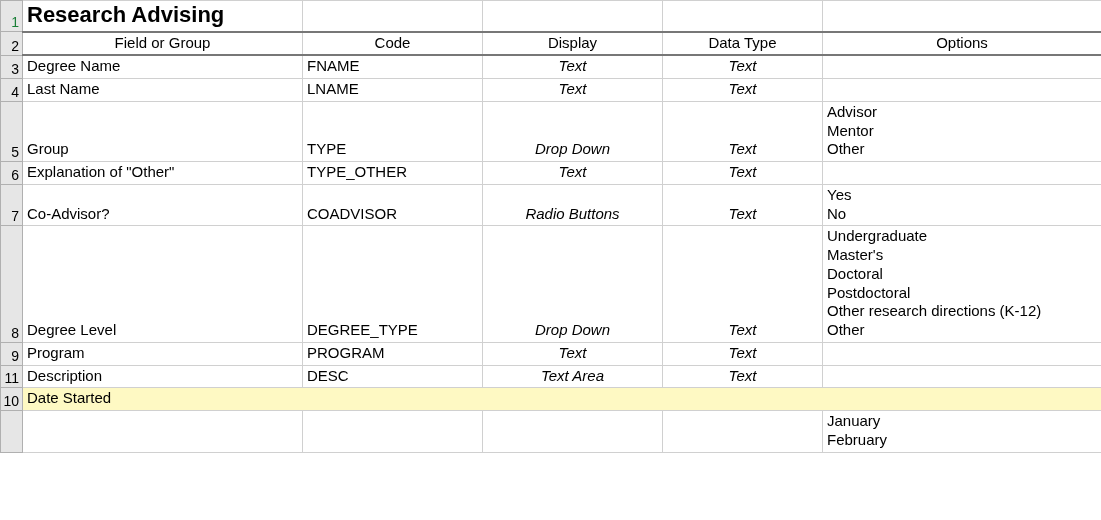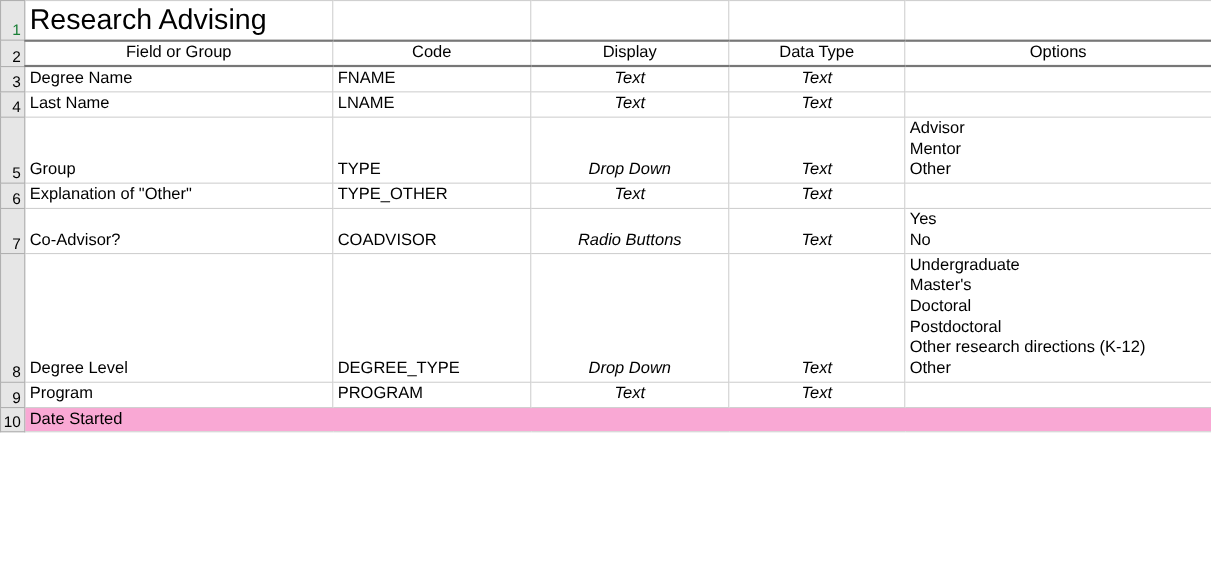--- a/index.html
+++ b/index.html
@@ -48,27 +48,27 @@
   tr.hdr td {
     border-top: 2px solid #777;
     border-bottom: 2px solid #777;
     font-weight: normal;
     text-align: center;
   }
   tr.hdr td:first-of-type {
     text-align: center;
   }
   tr.title td.titlecell {
-    font-size: 26px;
-    font-weight: normal;
+    font-size: 22px;
+    font-weight: bold;
     text-align: left;
     padding: 0 4px 2px 4px;
   }
   tr.section td {
-    background: #f9a8d4;
+    background: #fef9c3;
   }
   td.c-left   { text-align: left; }
   td.c-center { text-align: center; font-style: italic; }
   
   col.c0 { width: 22px; }
   col.cA { width: 280px; }
   col.cB { width: 180px; }
   col.cC { width: 180px; }
   col.cD { width: 160px; }
   col.cE { width: 279px; }
@@ -164,21 +164,38 @@
 Other</td>
       </tr>
       <tr>
         <th class="rownum">9</th>
         <td class="c-left">Program</td>
         <td class="c-left">PROGRAM</td>
         <td class="c-center">Text</td>
         <td class="c-center">Text</td>
         <td class="c-left"></td>
       </tr>
+      <tr>
+        <th class="rownum">11</th>
+        <td class="c-left">Description</td>
+        <td class="c-left">DESC</td>
+        <td class="c-center">Text Area</td>
+        <td class="c-center">Text</td>
+        <td class="c-left"></td>
+      </tr>
 
       <tr class="section">
         <th class="rownum">10</th>
         <td class="c-left" colspan="5">Date Started</td>
       </tr>
 
+      <tr class="cut">
+        <th class="rownum"></th>
+        <td class="c-left"></td>
+        <td class="c-left"></td>
+        <td class="c-center"></td>
+        <td class="c-center"></td>
+        <td class="c-left">January
+February</td>
+      </tr>
     </tbody>
   </table>
 </div>
 
 </body></html>

